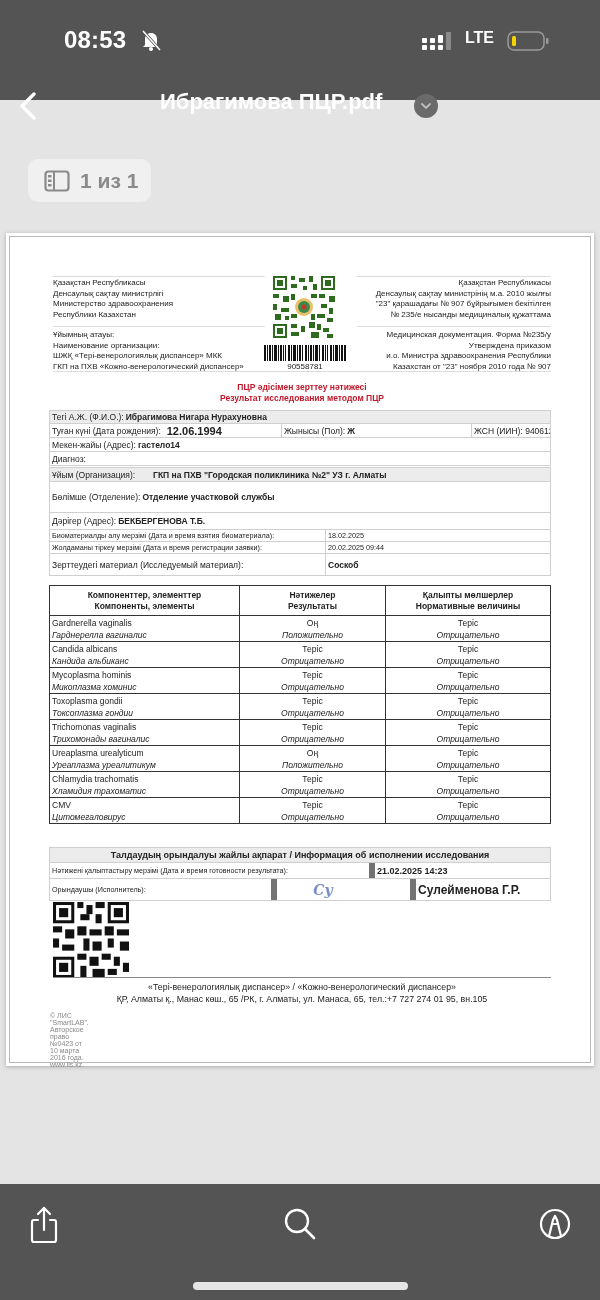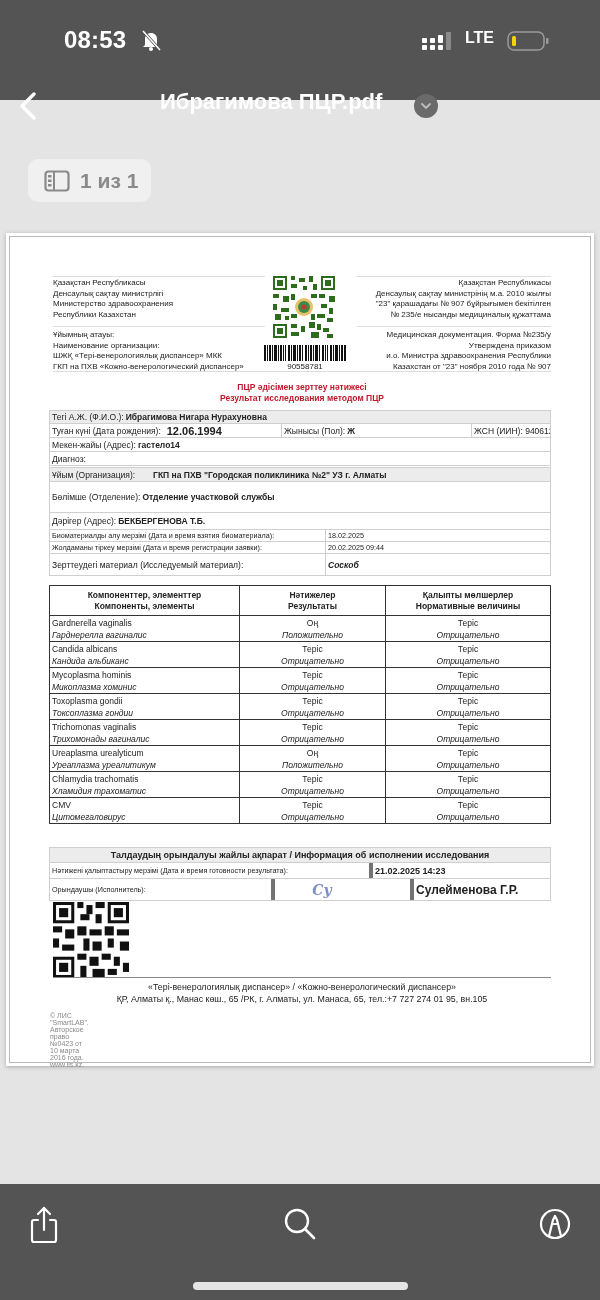--- a/index.html
+++ b/index.html
@@ -54,21 +54,21 @@
   .results th, .results td { border: 1px solid #333; padding: 0 2px; }
   .results th { height: 30px; font-weight: bold; font-size: 8.5px; line-height: 11px; text-align: center; }
   .results td { height: 26px; line-height: 12px; vertical-align: middle; }
   .results td.ctr { text-align: center; }
   .results i { display: block; font-style: italic; }
 
   .exec { position: absolute; left: 49px; top: 847px; width: 502px; font-size: 8px; }
   .exec .hd { height: 16px; border: 1px solid #cfcfcf; background: #ececec; text-align: center; font-weight: bold; font-size: 9px; line-height: 15px; }
   .exec .row { display: flex; border: 1px solid #cfcfcf; border-top: none; align-items: center; gap: 41px; }
   .exec .row .c { height: 100%; display: flex; align-items: center; padding-left: 2px; }
-  .exec .row .bl { border-left: 4px solid #737373; }
+  .exec .row .bl { border-left: 6px solid #737373; }
 
   .qr-bottom { position: absolute; left: 53px; top: 902px; width: 76px; height: 76px; }
   .foot-line { position: absolute; left: 53px; top: 977px; width: 498px; border-top: 1px solid #888; }
   .foot { position: absolute; left: 53px; top: 981px; width: 498px; text-align: center; font-size: 8.8px; line-height: 12px; }
   .copyright { position: absolute; left: 50px; top: 1012px; font-size: 7px; color: #888; }
 
   
   .bottom { position: absolute; left: 0; top: 1184px; width: 600px; height: 116px; background: #545454; }
   .tool { position: absolute; top: 20px; width: 40px; height: 40px; }
   .home-ind { position: absolute; left: 193px; top: 1282px; width: 215px; height: 8px; border-radius: 4px; background: #e5e5e5; }
@@ -297,21 +297,21 @@
     <div class="prow small">
       <div class="c" style="width:275px;">Биоматериалды алу мерзімі (Дата и время взятия биоматериала):</div>
       <div class="c bl" style="flex:1;">18.02.2025</div>
     </div>
     <div class="prow small">
       <div class="c" style="width:275px;">Жолдаманы тіркеу мерзімі (Дата и время регистрации заявки):</div>
       <div class="c bl" style="flex:1;">20.02.2025 09:44</div>
     </div>
     <div class="prow tall">
       <div class="c" style="width:275px;">Зерттеудегі материал (Исследуемый материал):</div>
-      <div class="c bl" style="flex:1;font-style:italic;">
+      <div class="c bl" style="flex:1;">
           <b style="margin-left:0;">Соскоб</b>
         </div>
     </div>
   </div>
 
   <table class="results">
     <thead>
       <tr>
         <th style="width:190px;">
           <div>Компоненттер, элементтер</div>

